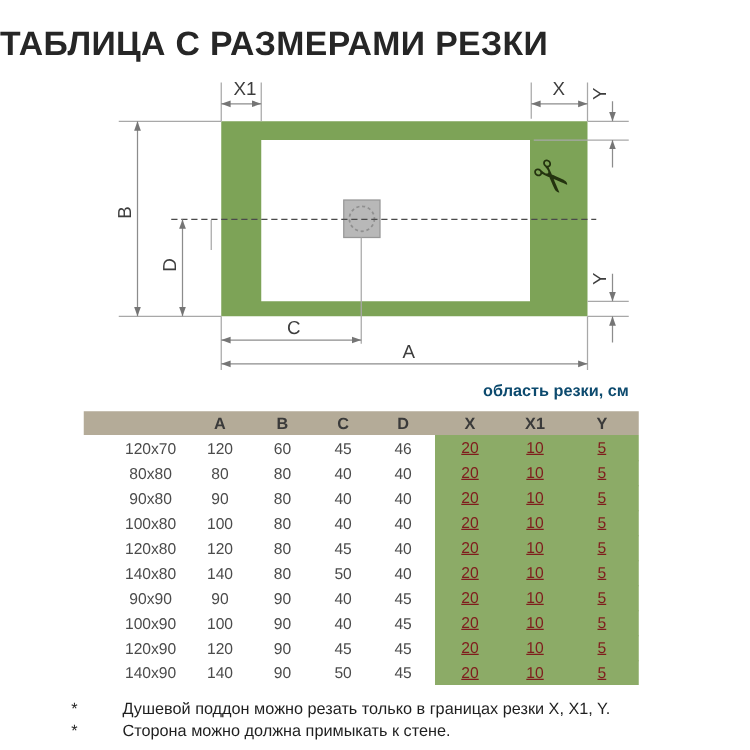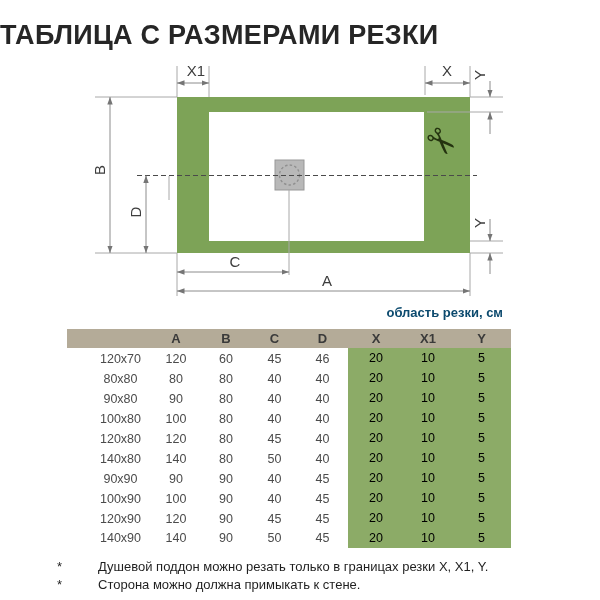--- a/index.html
+++ b/index.html
@@ -28,22 +28,22 @@
   }
   .table{position:absolute;left:67px;top:329px;width:444px;font-size:12.5px;color:#4b4b4b;}
   .trow,.thead{
     display:grid;grid-template-columns:85px 48px 52px 45px 51px 56px 48px 59px;
     align-items:center;
   }
   .thead{height:19px;background:var(--c-tan,#b4ab98);font-weight:bold;font-size:13px;color:#3a3a3a;}
   .trow{height:20px;}
   .cell{text-align:center;}
   .cell.lab{text-align:center;padding-left:22px;}
-  .cell.cut{background:var(--c-tgreen,#8cab67);height:100%;line-height:20px;color:#000000;
-    border-bottom:1.5px solid rgba(255,255,255,.5);box-sizing:border-box;}
+  .cell.cut{background:var(--c-tgreen,#8cab67);height:100%;line-height:20px;color:#7f1d1d;
+    border-bottom:1.5px solid rgba(255,255,255,.5);box-sizing:border-box;text-decoration:underline;}
   .trow:last-child .cell.cut{border-bottom:none;}
   .footnotes{position:absolute;left:57px;top:558px;width:500px;font-size:13px;color:#1f1f1f;}
   .fnote{display:grid;grid-template-columns:41px 1fr;line-height:17.5px;}
 </style>
 </head>
 <body style="--c-green: #7da357; --c-tgreen: #8cab67; --c-tan: #b4ab98; --c-drain: #b8b8b8;">
 
 <div class="title">ТАБЛИЦА С РАЗМЕРАМИ РЕЗКИ</div>
 
 <svg class="diagram" width="600" height="250" viewBox="0 0 600 250" xmlns="http://www.w3.org/2000/svg">

